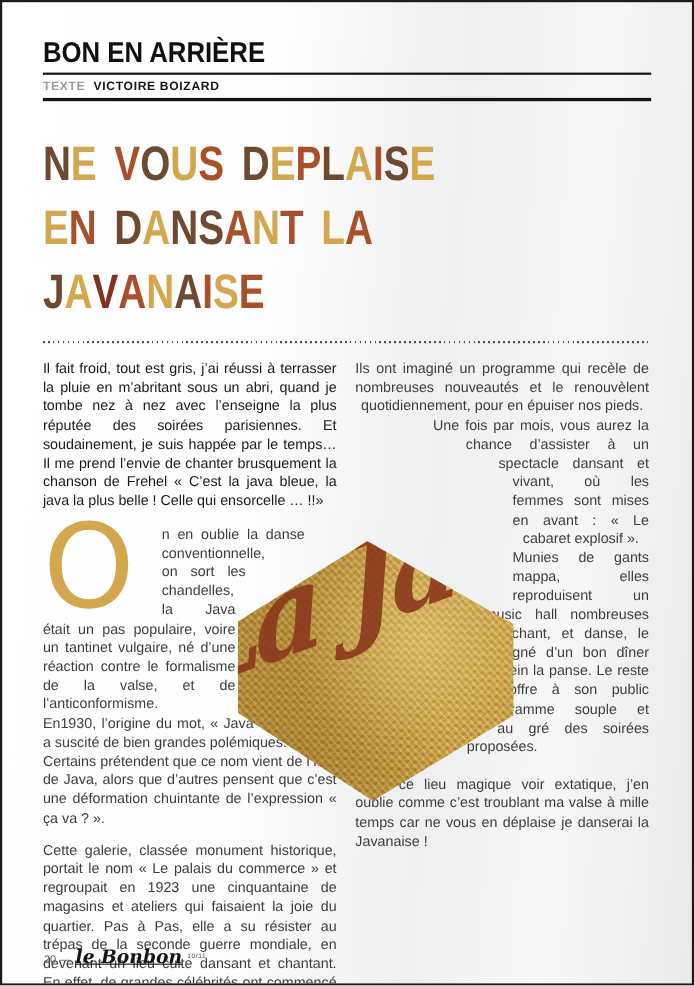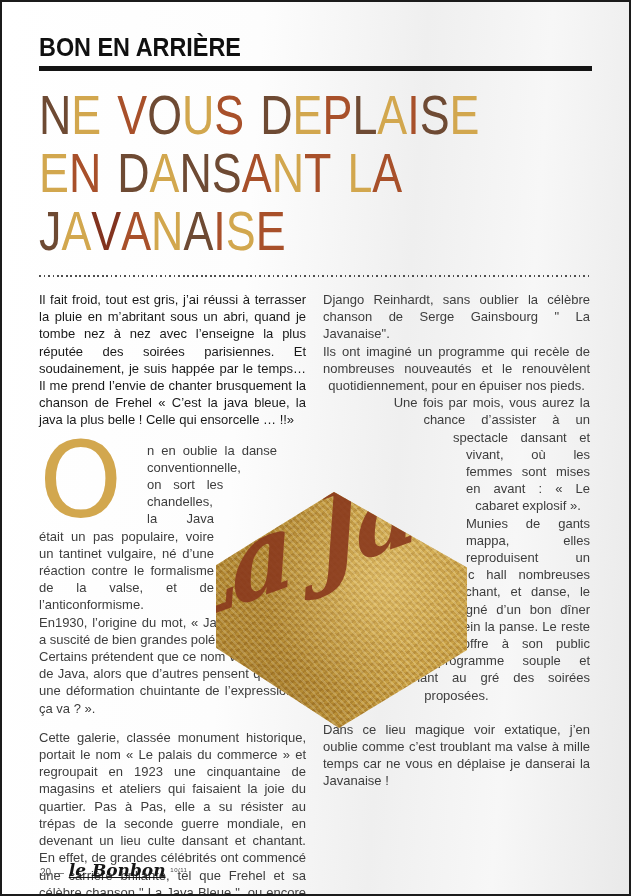--- a/index.html
+++ b/index.html
@@ -12,21 +12,21 @@
   .content{padding:30px 37px 0 37px;}
   
   .section-title{font-size:26px;font-weight:bold;color:#101010;margin:0;
     transform:scaleX(.90);transform-origin:0 50%;letter-spacing:0;white-space:nowrap;}
   .rule-thin{border-top:2px solid #141414;margin-top:3px;}
   .byline{font-size:11px;font-weight:bold;letter-spacing:.6px;margin:5px 0 4px;}
   .byline-label{color:#9a9a9a;margin-right:4px;}
   .byline-name{color:#141414;}
   .rule-thick{border-top:3px solid #141414;}
   
-  .headline{margin-top:15px;font-weight:normal;font-size:56px;line-height:58px;}
+  .headline{margin-top:29px;font-weight:bold;font-size:44px;line-height:58px;}
   .title-line{display:block;transform:scaleX(.80);transform-origin:0 0;white-space:nowrap;}
   .title-line .ltr{display:inline-block;}
   .title-line .sp{display:inline-block;width:20px;}
   
   .dotted{margin-top:15px;height:2px;
     background-image:repeating-linear-gradient(90deg,#4e4e4e 0 1.5px,transparent 1.5px 4.5px);}
   
   .columns{display:flex;gap:17px;margin-top:14px;position:relative;}
   .col{width:267px;font-size:13px;line-height:17.2px;text-align:justify;color:#3d3d3d;}
   .col p{margin:0;}
@@ -66,20 +66,24 @@
 </style>
 </head>
 <body>
 
 <div class="page">
   <div class="content">
 
     <div>
       <h1 class="section-title">BON EN ARRIÈRE</h1>
       <div class="rule-thin"></div>
+      <div class="byline">
+        <span class="byline-label">TEXTE</span>
+        <span class="byline-name">VICTOIRE BOIZARD</span>
+      </div>
       <div class="rule-thick"></div>
     </div>
 
     <div class="headline" id="headline">
         <span class="title-line"><span class="ltr" style="color: rgb(110, 74, 51);">N</span><span class="ltr" style="color: rgb(210, 167, 78);">E</span><span class="sp"></span><span class="ltr" style="color: rgb(168, 80, 42);">V</span><span class="ltr" style="color: rgb(110, 74, 51);">O</span><span class="ltr" style="color: rgb(210, 167, 78);">U</span><span class="ltr" style="color: rgb(168, 80, 42);">S</span><span class="sp"></span><span class="ltr" style="color: rgb(110, 74, 51);">D</span><span class="ltr" style="color: rgb(210, 167, 78);">E</span><span class="ltr" style="color: rgb(168, 80, 42);">P</span><span class="ltr" style="color: rgb(110, 74, 51);">L</span><span class="ltr" style="color: rgb(210, 167, 78);">A</span><span class="ltr" style="color: rgb(168, 80, 42);">I</span><span class="ltr" style="color: rgb(110, 74, 51);">S</span><span class="ltr" style="color: rgb(210, 167, 78);">E</span></span>
         <span class="title-line"><span class="ltr" style="color: rgb(210, 167, 78);">E</span><span class="ltr" style="color: rgb(168, 80, 42);">N</span><span class="sp"></span><span class="ltr" style="color: rgb(110, 74, 51);">D</span><span class="ltr" style="color: rgb(210, 167, 78);">A</span><span class="ltr" style="color: rgb(110, 74, 51);">N</span><span class="ltr" style="color: rgb(110, 74, 51);">S</span><span class="ltr" style="color: rgb(168, 80, 42);">A</span><span class="ltr" style="color: rgb(210, 167, 78);">N</span><span class="ltr" style="color: rgb(168, 80, 42);">T</span><span class="sp"></span><span class="ltr" style="color: rgb(210, 167, 78);">L</span><span class="ltr" style="color: rgb(168, 80, 42);">A</span></span>
         <span class="title-line"><span class="ltr" style="color: rgb(110, 74, 51);">J</span><span class="ltr" style="color: rgb(210, 167, 78);">A</span><span class="ltr" style="color: rgb(130, 51, 31);">V</span><span class="ltr" style="color: rgb(168, 80, 42);">A</span><span class="ltr" style="color: rgb(210, 167, 78);">N</span><span class="ltr" style="color: rgb(110, 74, 51);">A</span><span class="ltr" style="color: rgb(168, 80, 42);">I</span><span class="ltr" style="color: rgb(210, 167, 78);">S</span><span class="ltr" style="color: rgb(168, 80, 42);">E</span></span>
       </div>
 
     <div class="dotted"></div>
@@ -88,21 +92,20 @@
       <div class="col">
         <p class="intro">Il fait froid, tout est gris, j’ai réussi à terrasser la pluie en m’abritant sous un abri, quand je tombe nez à nez avec l’enseigne la plus réputée des soirées parisiennes. Et soudainement, je suis happée par le temps… Il me prend l’envie de chanter brusquement la chanson de Frehel « C’est la java bleue, la java la plus belle ! Celle qui ensorcelle … !!»</p>
         <div class="hex-spacer-left"></div>
         <p><span class="dropcap">O</span><span>n en oublie la danse conventionnelle, on sort les chandelles, la Java était un pas populaire, voire un tantinet vulgaire, né d’une réaction contre le formalisme de la valse, et de l’anticonformisme.</span></p>
         <p>En1930, l’origine du mot, « Java » a suscité de bien grandes polémiques.</p>
         <p>Certains prétendent que ce nom vient de l’île de Java, alors que d’autres pensent que c’est une déformation chuintante de l’expression « ça va ? ».</p>
         <p class="gap-top">Cette galerie, classée monument historique, portait le nom « Le palais du commerce » et regroupait en 1923 une cinquantaine de magasins et ateliers qui faisaient la joie du quartier. Pas à Pas, elle a su résister au trépas de la seconde guerre mondiale, en devenant un lieu culte dansant et chantant. En effet, de grandes célébrités ont commencé une carrière brillante, tel que Frehel et sa célèbre chanson " La Java Bleue ", ou encore Edith Piaf,</p>
       </div>
 
       <div class="col">
-        <p>Django Reinhardt, sans oublier la célèbre chanson de Serge Gainsbourg " La Javanaise".</p>
         <p class="center-last">Ils ont imaginé un programme qui recèle de nombreuses nouveautés et le renouvèlent quotidiennement, pour en épuiser nos pieds.</p>
         <div class="hex-spacer-right"></div>
         <p class="center-last">Une fois par mois, vous aurez la chance d’assister à un spectacle dansant et vivant, où les femmes sont mises en avant : « Le cabaret explosif ».</p>
         <p class="center-last">Munies de gants mappa, elles reproduisent un music hall nombreuses théâtre, chant, et danse, le tout accompagné d’un bon dîner pour s’en mettre plein la panse. Le reste du temps la Java offre à son public hétéroclite, un programme souple et éclectique, variant au gré des soirées proposées.</p>
         <p class="gap-top-lg">Dans ce lieu magique voir extatique, j’en oublie comme c’est troublant ma valse à mille temps car ne vous en déplaise je danserai la Javanaise !</p>
 
       </div>
     </div>
   </div>
 

